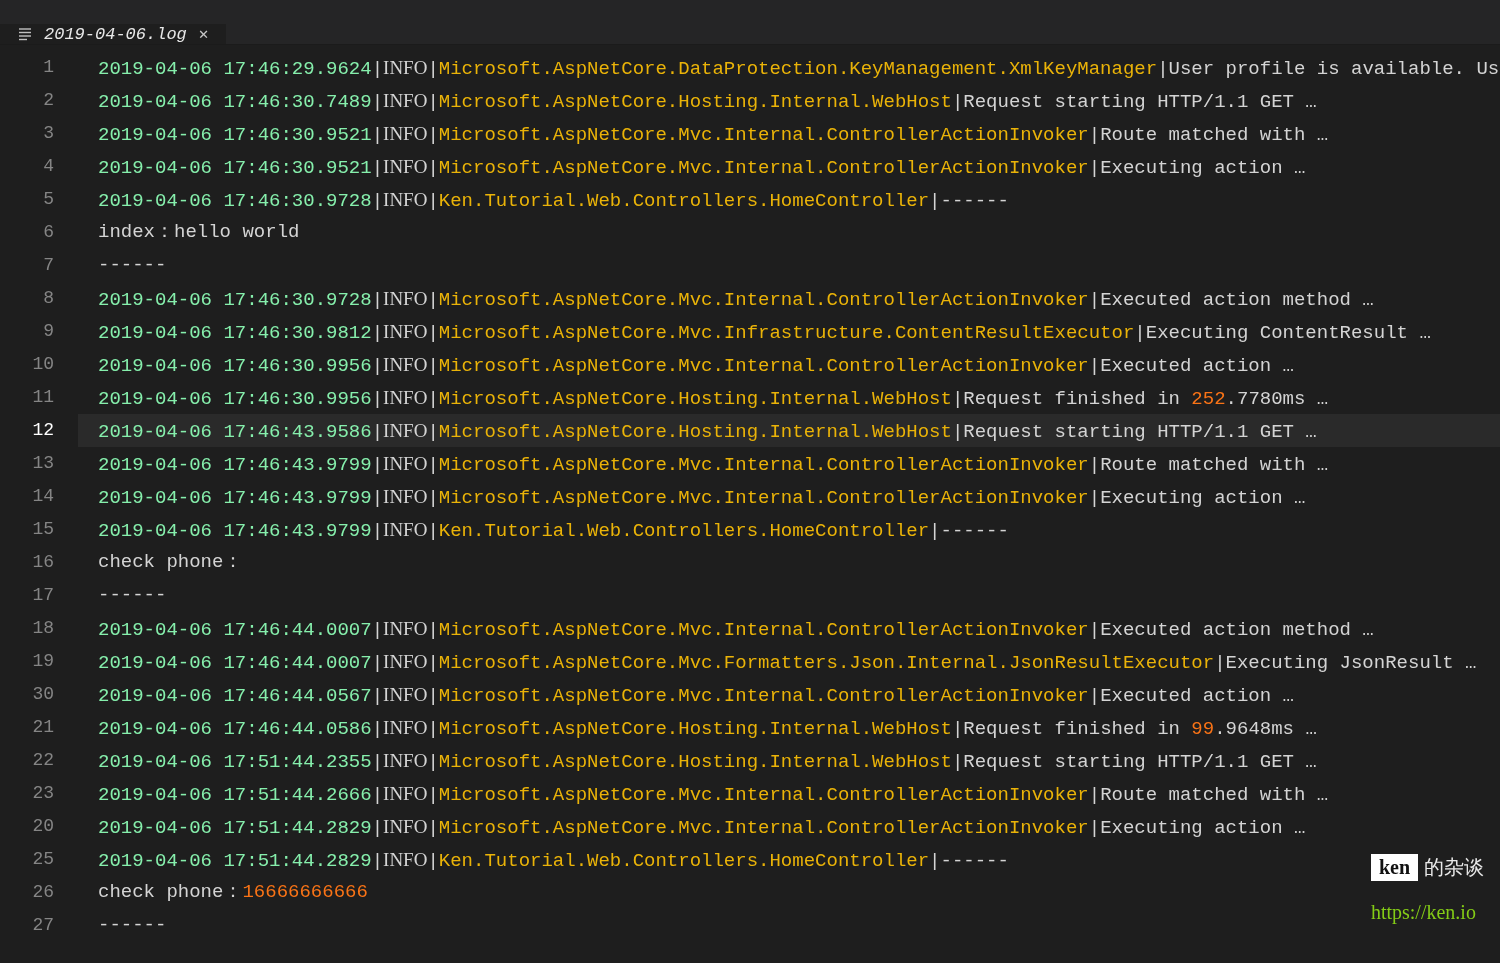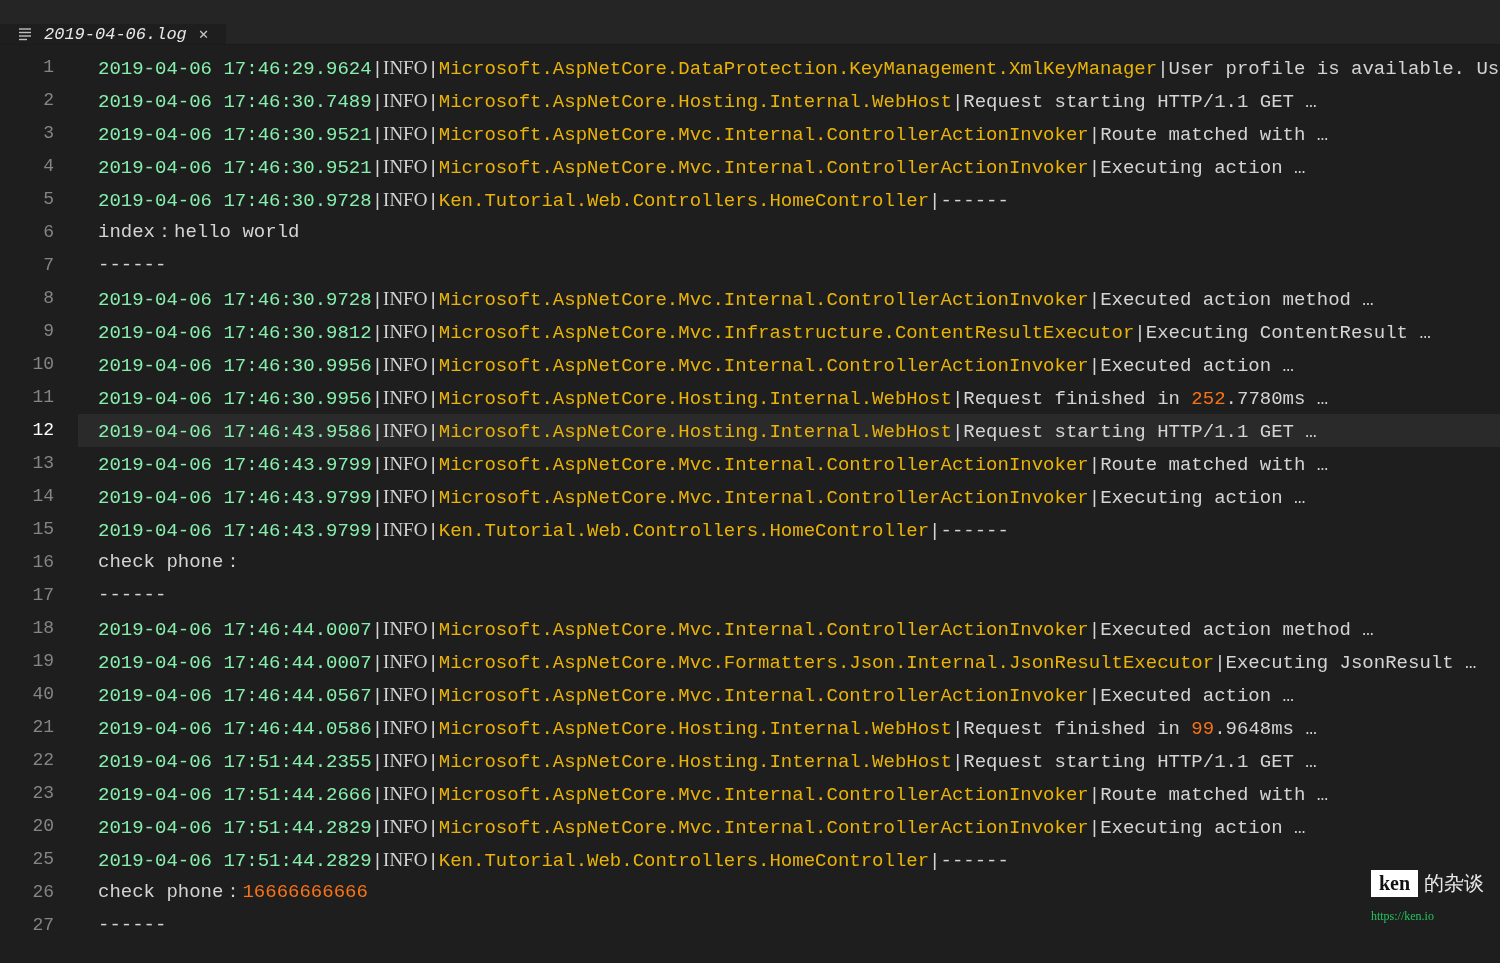--- a/index.html
+++ b/index.html
@@ -111,23 +111,23 @@
 }
 .watermark .badge {
   display: inline-block;
   background: #ffffff;
   color: #111;
   font-weight: bold;
   padding: 2px 8px;
   font-size: 20px;
 }
 .watermark .line2 {
-  font-size: 12px;
-  margin-top: 12px;
-  color: #22c55e;
+  font-size: 20px;
+  margin-top: 20px;
+  color: #84cc16;
 }
 </style>
 </head>
 <body>
 
 <div class="tab-bar">
   <div class="tab">
     <span class="icon">
       <svg width="16" height="16" viewBox="0 0 16 16" fill="none" stroke="#c0c0c0" stroke-width="1.4">
         <line x1="2" y1="3" x2="14" y2="3"></line>
@@ -155,21 +155,21 @@
       <div class="ln">10</div>
       <div class="ln">11</div>
       <div class="ln active">12</div>
       <div class="ln">13</div>
       <div class="ln">14</div>
       <div class="ln">15</div>
       <div class="ln">16</div>
       <div class="ln">17</div>
       <div class="ln">18</div>
       <div class="ln">19</div>
-      <div class="ln">40</div>
+      <div class="ln">30</div>
       <div class="ln">21</div>
       <div class="ln">22</div>
       <div class="ln">23</div>
       <div class="ln">20</div>
       <div class="ln">25</div>
       <div class="ln">26</div>
       <div class="ln">27</div>
     </div>
   <div class="code" id="code"><div class="row"><span class="tok-ts">2019-04-06 17:46:29.9624</span><span class="tok-sep">|</span><span class="tok-lv">INFO</span><span class="tok-sep">|</span><span class="tok-ns">Microsoft.AspNetCore.DataProtection.KeyManagement.XmlKeyManager</span><span class="tok-sep">|</span><span class="tok-msg">User profile is available. Using …</span></div><div class="row"><span class="tok-ts">2019-04-06 17:46:30.7489</span><span class="tok-sep">|</span><span class="tok-lv">INFO</span><span class="tok-sep">|</span><span class="tok-ns">Microsoft.AspNetCore.Hosting.Internal.WebHost</span><span class="tok-sep">|</span><span class="tok-msg">Request starting HTTP/1.1 GET …</span></div><div class="row"><span class="tok-ts">2019-04-06 17:46:30.9521</span><span class="tok-sep">|</span><span class="tok-lv">INFO</span><span class="tok-sep">|</span><span class="tok-ns">Microsoft.AspNetCore.Mvc.Internal.ControllerActionInvoker</span><span class="tok-sep">|</span><span class="tok-msg">Route matched with …</span></div><div class="row"><span class="tok-ts">2019-04-06 17:46:30.9521</span><span class="tok-sep">|</span><span class="tok-lv">INFO</span><span class="tok-sep">|</span><span class="tok-ns">Microsoft.AspNetCore.Mvc.Internal.ControllerActionInvoker</span><span class="tok-sep">|</span><span class="tok-msg">Executing action …</span></div><div class="row"><span class="tok-ts">2019-04-06 17:46:30.9728</span><span class="tok-sep">|</span><span class="tok-lv">INFO</span><span class="tok-sep">|</span><span class="tok-ns">Ken.Tutorial.Web.Controllers.HomeController</span><span class="tok-sep">|</span><span class="tok-msg">------</span></div><div class="row"><span class="tok-plain">index：hello world</span></div><div class="row"><span class="tok-plain">------</span></div><div class="row"><span class="tok-ts">2019-04-06 17:46:30.9728</span><span class="tok-sep">|</span><span class="tok-lv">INFO</span><span class="tok-sep">|</span><span class="tok-ns">Microsoft.AspNetCore.Mvc.Internal.ControllerActionInvoker</span><span class="tok-sep">|</span><span class="tok-msg">Executed action method …</span></div><div class="row"><span class="tok-ts">2019-04-06 17:46:30.9812</span><span class="tok-sep">|</span><span class="tok-lv">INFO</span><span class="tok-sep">|</span><span class="tok-ns">Microsoft.AspNetCore.Mvc.Infrastructure.ContentResultExecutor</span><span class="tok-sep">|</span><span class="tok-msg">Executing ContentResult …</span></div><div class="row"><span class="tok-ts">2019-04-06 17:46:30.9956</span><span class="tok-sep">|</span><span class="tok-lv">INFO</span><span class="tok-sep">|</span><span class="tok-ns">Microsoft.AspNetCore.Mvc.Internal.ControllerActionInvoker</span><span class="tok-sep">|</span><span class="tok-msg">Executed action …</span></div><div class="row"><span class="tok-ts">2019-04-06 17:46:30.9956</span><span class="tok-sep">|</span><span class="tok-lv">INFO</span><span class="tok-sep">|</span><span class="tok-ns">Microsoft.AspNetCore.Hosting.Internal.WebHost</span><span class="tok-sep">|</span><span class="tok-msg">Request finished in </span><span class="tok-num">252</span><span class="tok-msg">.7780ms …</span></div><div class="row active"><span class="tok-ts">2019-04-06 17:46:43.9586</span><span class="tok-sep">|</span><span class="tok-lv">INFO</span><span class="tok-sep">|</span><span class="tok-ns">Microsoft.AspNetCore.Hosting.Internal.WebHost</span><span class="tok-sep">|</span><span class="tok-msg">Request starting HTTP/1.1 GET …</span></div><div class="row"><span class="tok-ts">2019-04-06 17:46:43.9799</span><span class="tok-sep">|</span><span class="tok-lv">INFO</span><span class="tok-sep">|</span><span class="tok-ns">Microsoft.AspNetCore.Mvc.Internal.ControllerActionInvoker</span><span class="tok-sep">|</span><span class="tok-msg">Route matched with …</span></div><div class="row"><span class="tok-ts">2019-04-06 17:46:43.9799</span><span class="tok-sep">|</span><span class="tok-lv">INFO</span><span class="tok-sep">|</span><span class="tok-ns">Microsoft.AspNetCore.Mvc.Internal.ControllerActionInvoker</span><span class="tok-sep">|</span><span class="tok-msg">Executing action …</span></div><div class="row"><span class="tok-ts">2019-04-06 17:46:43.9799</span><span class="tok-sep">|</span><span class="tok-lv">INFO</span><span class="tok-sep">|</span><span class="tok-ns">Ken.Tutorial.Web.Controllers.HomeController</span><span class="tok-sep">|</span><span class="tok-msg">------</span></div><div class="row"><span class="tok-plain">check phone：</span></div><div class="row"><span class="tok-plain">------</span></div><div class="row"><span class="tok-ts">2019-04-06 17:46:44.0007</span><span class="tok-sep">|</span><span class="tok-lv">INFO</span><span class="tok-sep">|</span><span class="tok-ns">Microsoft.AspNetCore.Mvc.Internal.ControllerActionInvoker</span><span class="tok-sep">|</span><span class="tok-msg">Executed action method …</span></div><div class="row"><span class="tok-ts">2019-04-06 17:46:44.0007</span><span class="tok-sep">|</span><span class="tok-lv">INFO</span><span class="tok-sep">|</span><span class="tok-ns">Microsoft.AspNetCore.Mvc.Formatters.Json.Internal.JsonResultExecutor</span><span class="tok-sep">|</span><span class="tok-msg">Executing JsonResult …</span></div><div class="row"><span class="tok-ts">2019-04-06 17:46:44.0567</span><span class="tok-sep">|</span><span class="tok-lv">INFO</span><span class="tok-sep">|</span><span class="tok-ns">Microsoft.AspNetCore.Mvc.Internal.ControllerActionInvoker</span><span class="tok-sep">|</span><span class="tok-msg">Executed action …</span></div><div class="row"><span class="tok-ts">2019-04-06 17:46:44.0586</span><span class="tok-sep">|</span><span class="tok-lv">INFO</span><span class="tok-sep">|</span><span class="tok-ns">Microsoft.AspNetCore.Hosting.Internal.WebHost</span><span class="tok-sep">|</span><span class="tok-msg">Request finished in </span><span class="tok-num">99</span><span class="tok-msg">.9648ms …</span></div><div class="row"><span class="tok-ts">2019-04-06 17:51:44.2355</span><span class="tok-sep">|</span><span class="tok-lv">INFO</span><span class="tok-sep">|</span><span class="tok-ns">Microsoft.AspNetCore.Hosting.Internal.WebHost</span><span class="tok-sep">|</span><span class="tok-msg">Request starting HTTP/1.1 GET …</span></div><div class="row"><span class="tok-ts">2019-04-06 17:51:44.2666</span><span class="tok-sep">|</span><span class="tok-lv">INFO</span><span class="tok-sep">|</span><span class="tok-ns">Microsoft.AspNetCore.Mvc.Internal.ControllerActionInvoker</span><span class="tok-sep">|</span><span class="tok-msg">Route matched with …</span></div><div class="row"><span class="tok-ts">2019-04-06 17:51:44.2829</span><span class="tok-sep">|</span><span class="tok-lv">INFO</span><span class="tok-sep">|</span><span class="tok-ns">Microsoft.AspNetCore.Mvc.Internal.ControllerActionInvoker</span><span class="tok-sep">|</span><span class="tok-msg">Executing action …</span></div><div class="row"><span class="tok-ts">2019-04-06 17:51:44.2829</span><span class="tok-sep">|</span><span class="tok-lv">INFO</span><span class="tok-sep">|</span><span class="tok-ns">Ken.Tutorial.Web.Controllers.HomeController</span><span class="tok-sep">|</span><span class="tok-msg">------</span></div><div class="row"><span class="tok-plain">check phone：</span><span class="tok-num">16666666666</span></div><div class="row"><span class="tok-plain">------</span></div></div>
 

